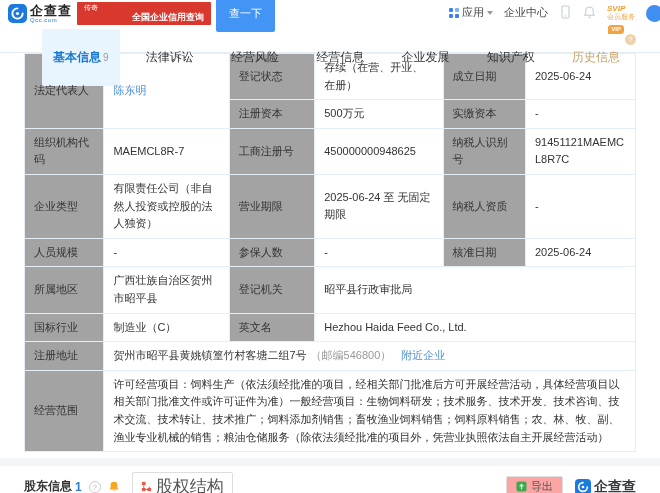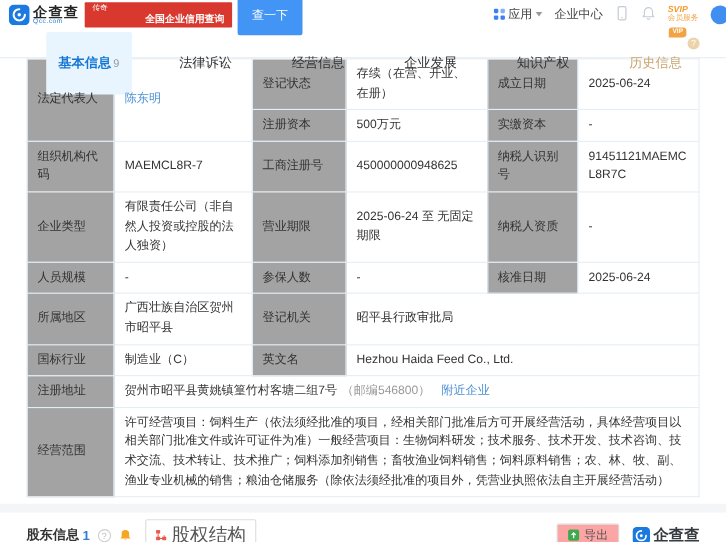--- a/index.html
+++ b/index.html
@@ -113,20 +113,21 @@
     </span>
     <span class="avatar-part"></span>
   </div>
 </div>
 
 <div class="tabbar">
   <span class="tab active">
     <span>基本信息</span><span class="cnt">9</span>
   </span>
   <span class="tab">法律诉讼</span>
+  <span class="tab">经营风险</span>
   <span class="tab">经营信息</span>
   <span class="tab">企业发展</span>
   <span class="tab">知识产权</span>
   <span class="tab history">
     <span>历史信息</span>
     <span class="vip-badge">VIP</span>
     <span class="help-circle">?</span>
   </span>
 </div>
 

